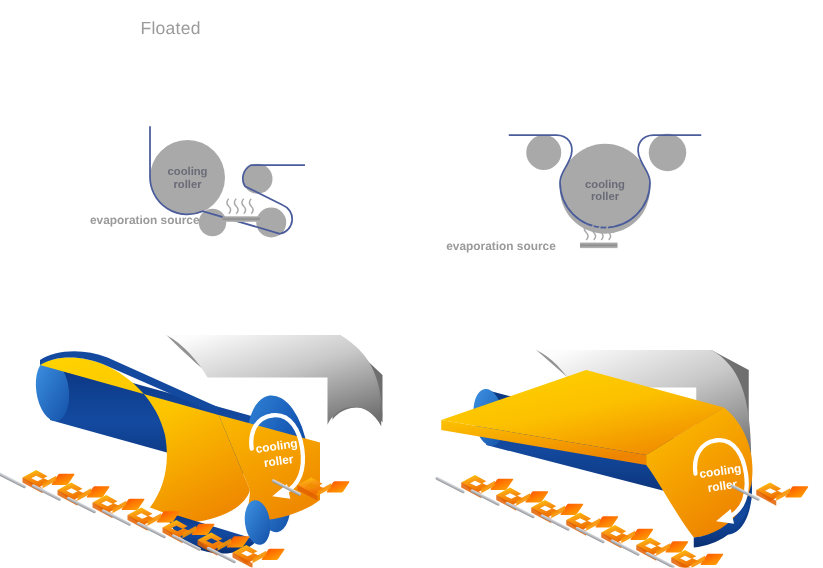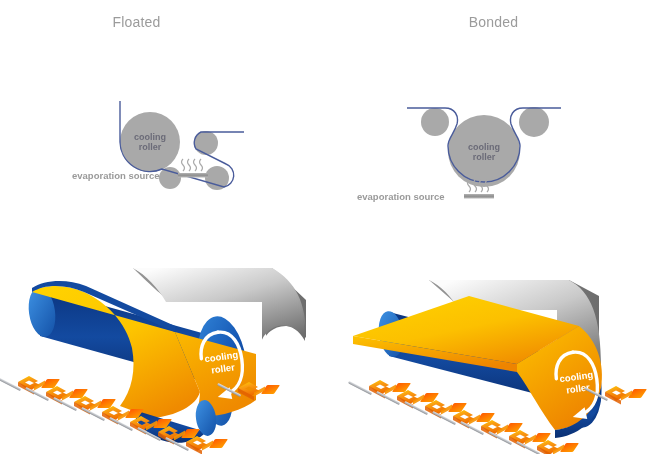--- a/index.html
+++ b/index.html
@@ -262,21 +262,20 @@
         <use href="#boatUnitL" x="158" y="192"></use>
         <use href="#boatUnitL" x="186" y="202"></use>
         <use href="#boatUnitL" x="238" y="148"></use>
       </g>
     </svg>
   </div>
 </div>
 
 <div class="panel panel-right">
 
-  <div class="panel-title">Bonded</div>
 
   <div class="schematic">
     <svg width="329" height="145" viewBox="0 0 329 145">
       <defs>
         <linearGradient id="evapbarR" x1="0" y1="0" x2="0" y2="1">
           <stop offset="0" stop-color="#b4b4b4"></stop>
           <stop offset="0.5" stop-color="#8e8e8e"></stop>
           <stop offset="1" stop-color="#b8b8b8"></stop>
         </linearGradient>
       </defs>

